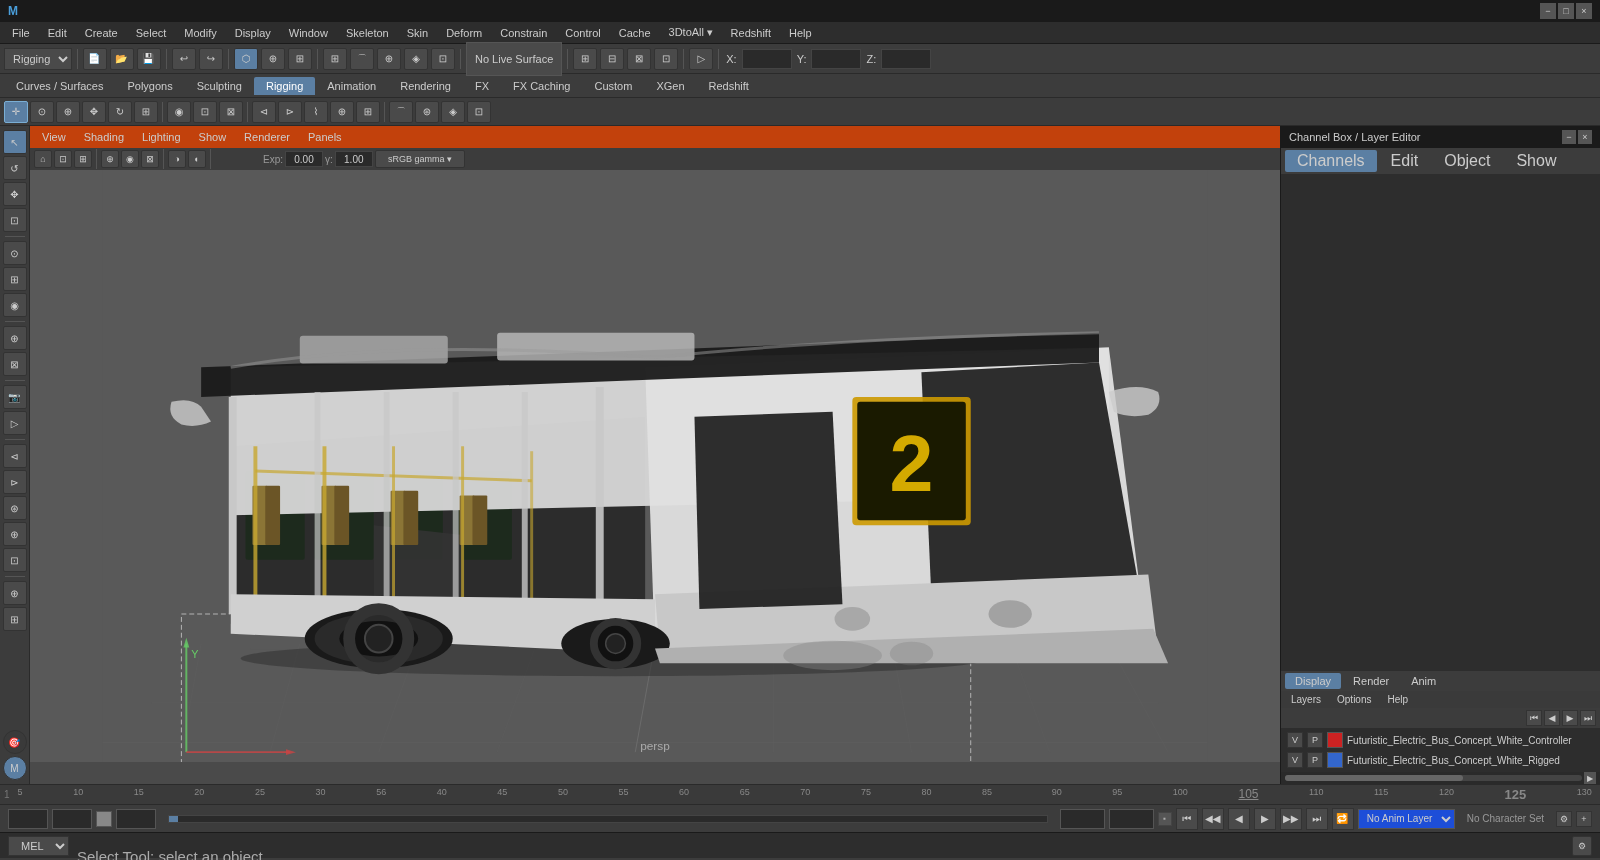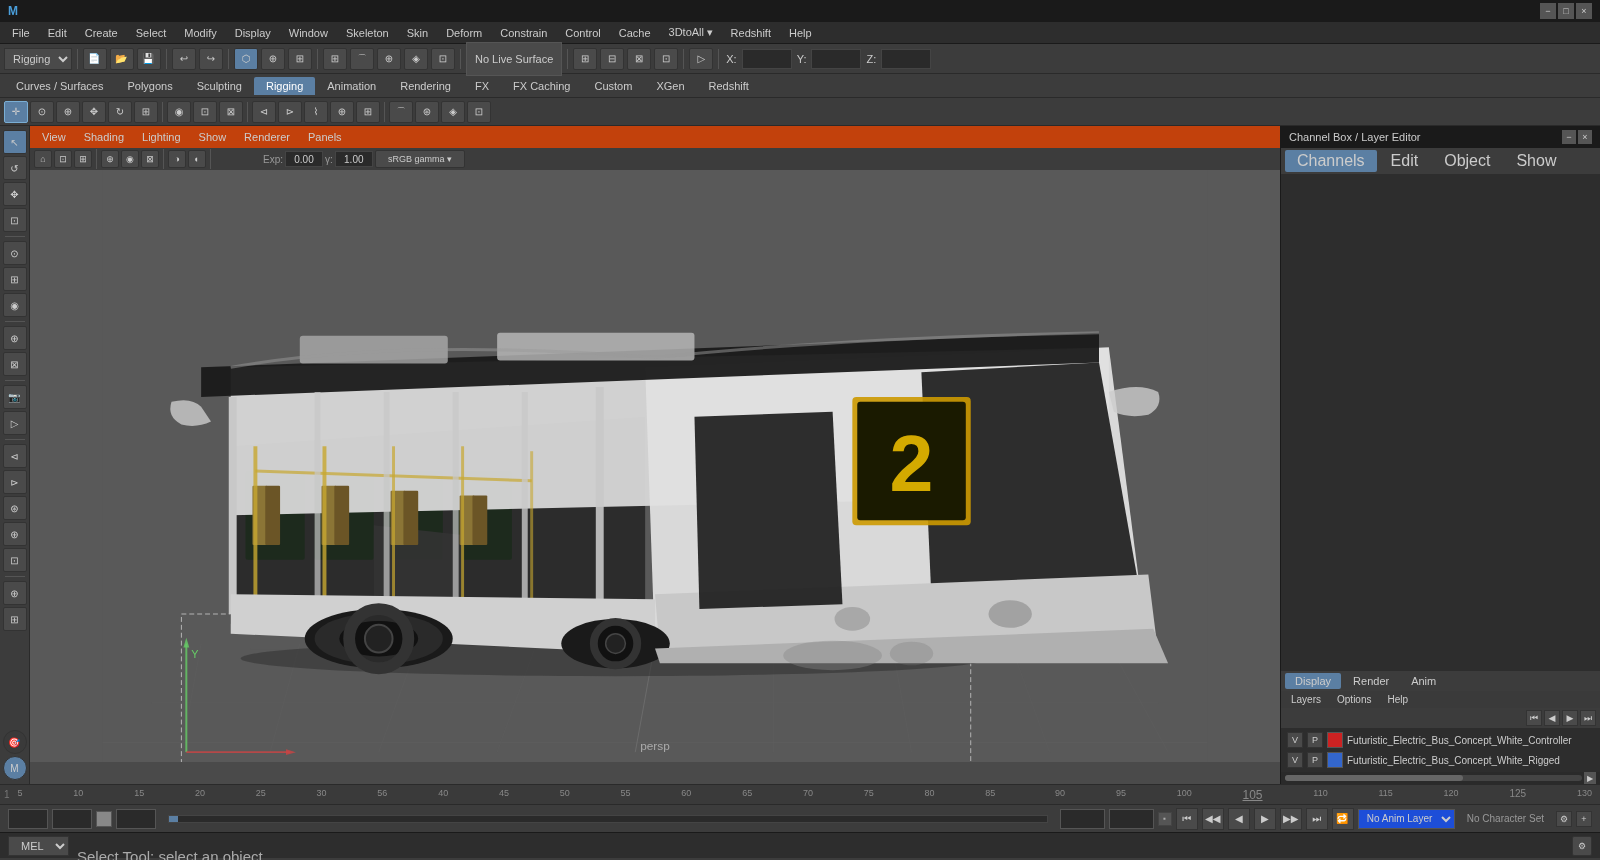--- a/index.html
+++ b/index.html
@@ -816,21 +816,21 @@
     <span style="color:#888;font-size:9px;">75</span>
     <span style="color:#888;font-size:9px;">80</span>
     <span style="color:#888;font-size:9px;">85</span>
     <span style="color:#888;font-size:9px;margin-left:9px;">90</span>
     <span style="color:#888;font-size:9px;">95</span>
     <span style="color:#888;font-size:9px;">100</span>
     <span style="color:#888;font-size:12px;text-decoration:underline;">105</span>
     <span style="color:#888;font-size:9px;text-align:center;">110</span>
     <span style="color:#888;font-size:9px;">115</span>
     <span style="color:#888;font-size:9px;">120</span>
-    <span style="color:#888;font-size:10px;">125</span>
+    <span style="color:#888;font-size:13px;font-weight:bold;">125</span>
     <span style="color:#888;font-size:9px;">130</span>
   </div>
 </div>
 
 <div id="playback-bar">
   <input type="text" class="pb-input" style="width: 40px;">
   <input type="text" class="pb-input" style="width: 40px;">
   <div style="width:16px;height:16px;background:#888;border:1px solid #555;"></div>
   <input type="text" class="pb-input" style="width: 40px;">
 

